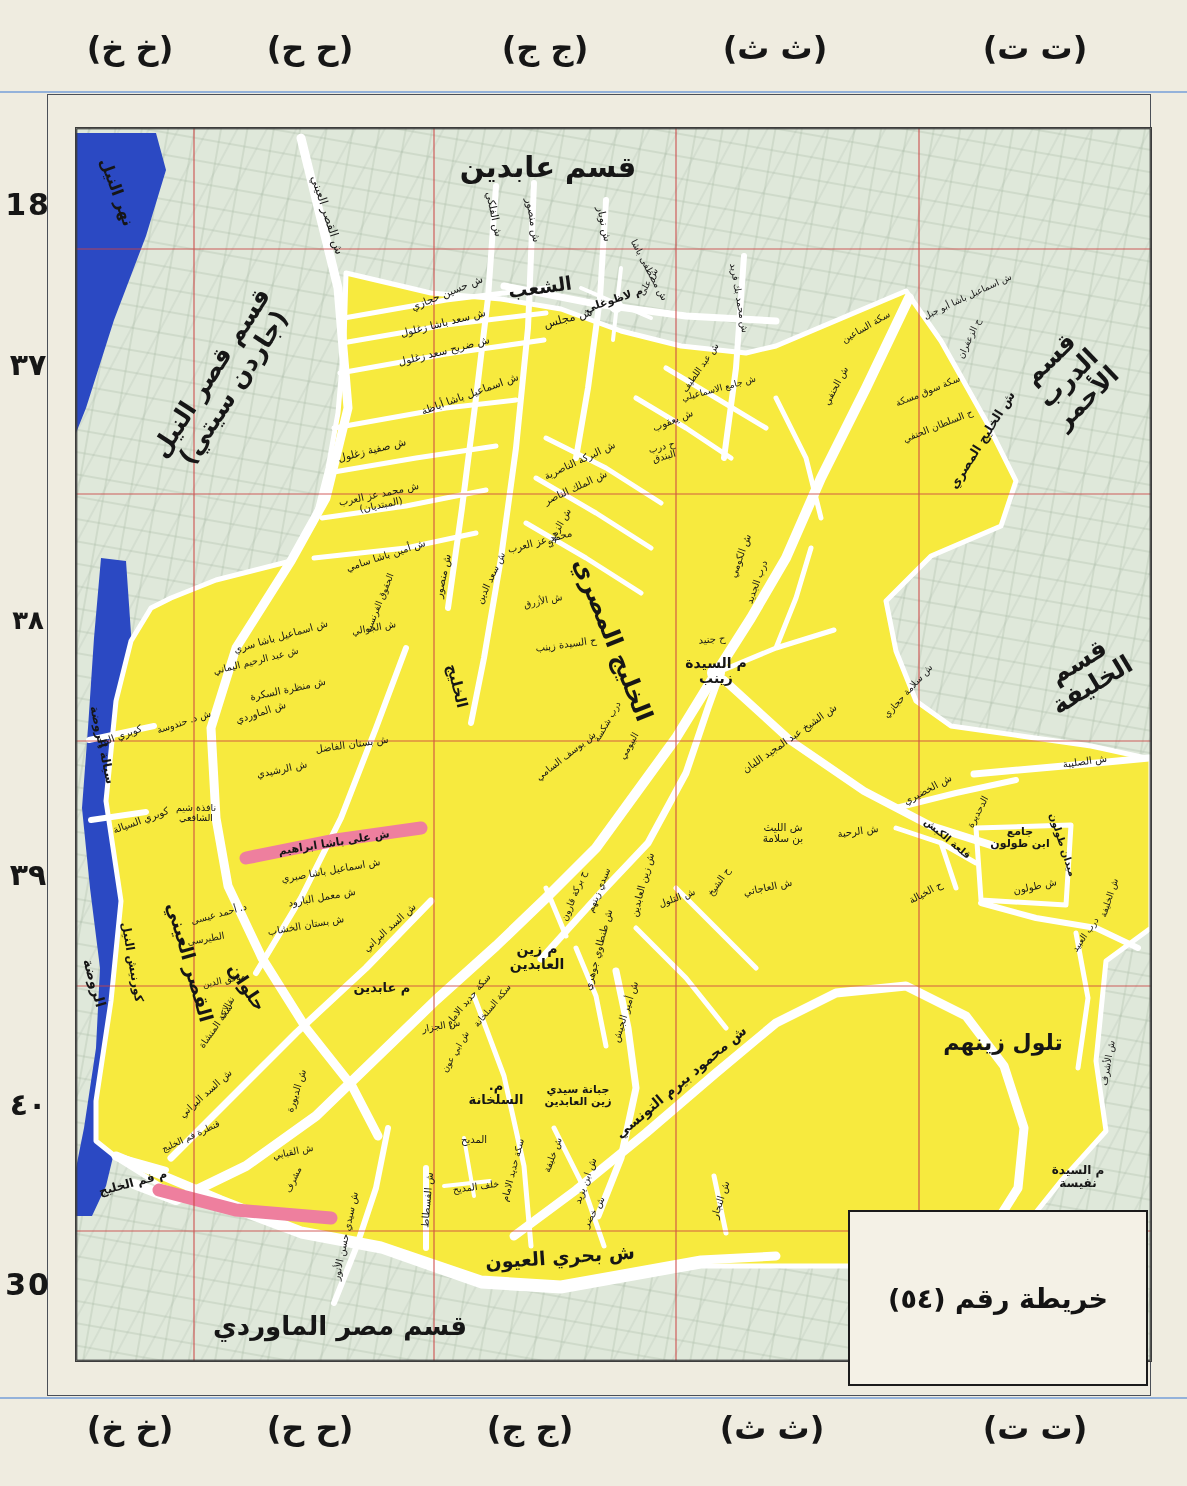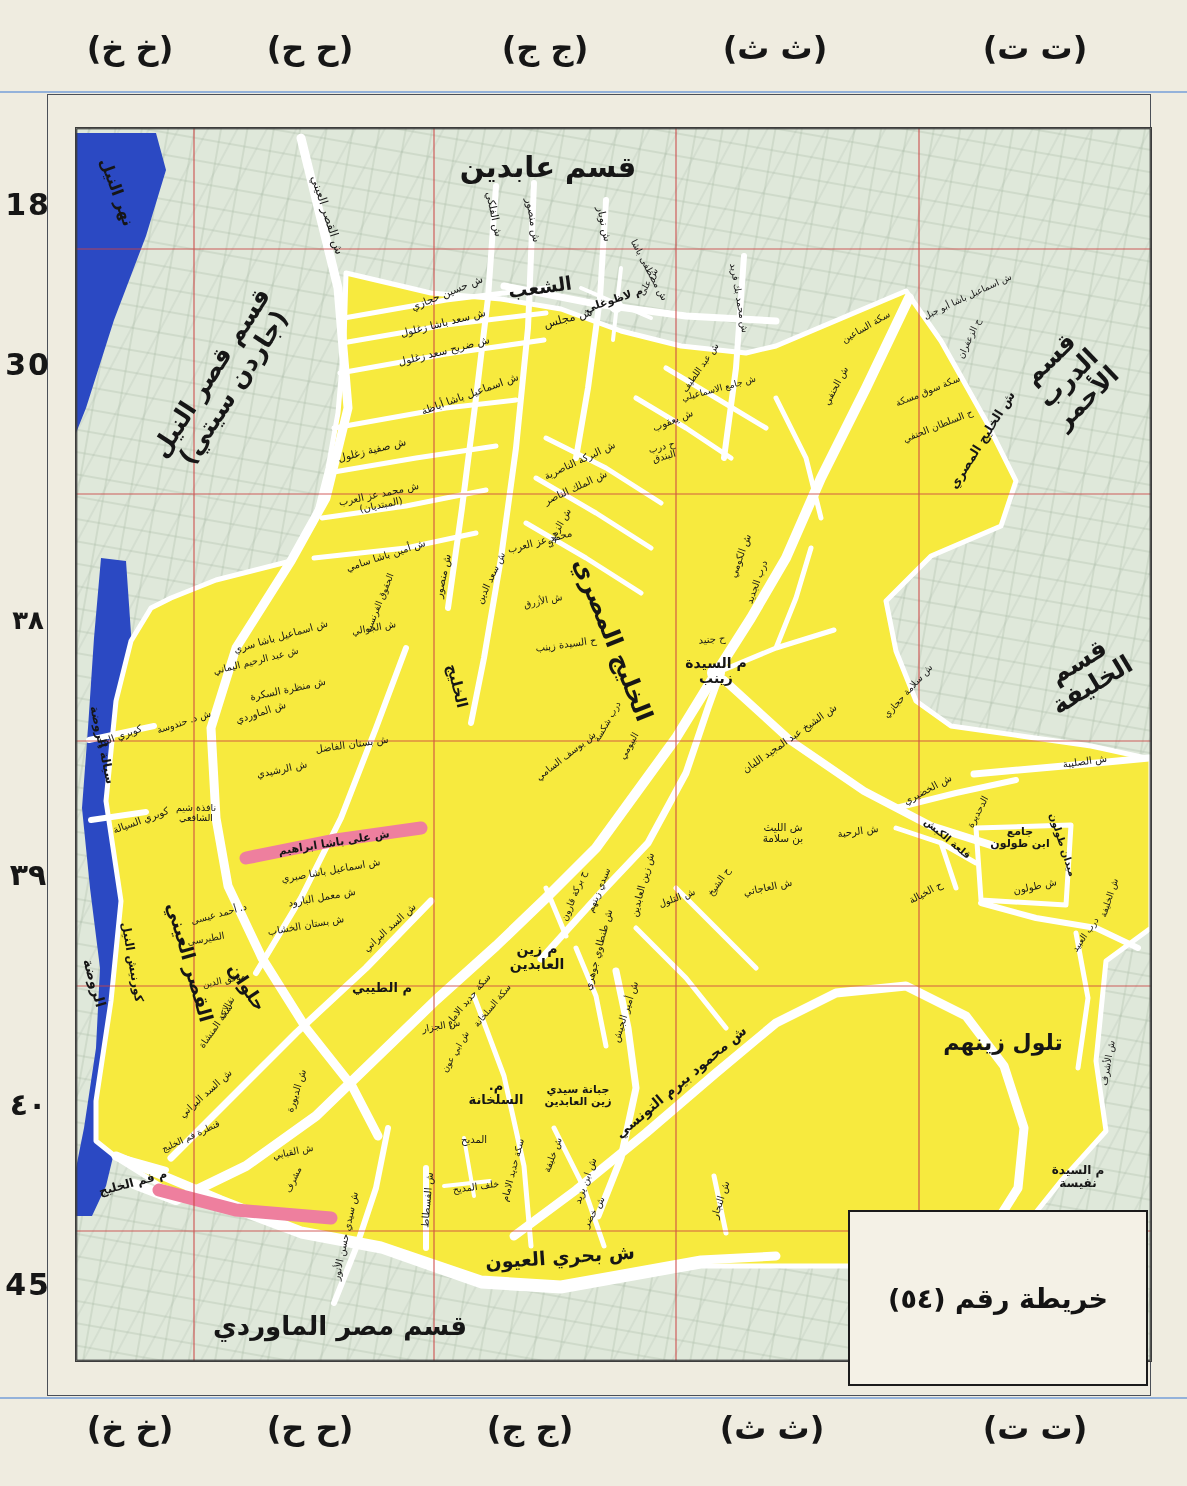--- a/index.html
+++ b/index.html
@@ -127,25 +127,25 @@
       <span class="lbl g" style="left: 310px; top: 48px; font-size: 32px; transform: translate(-50%, -50%) rotate(0deg);">(ح ح)</span>
       <span class="lbl g" style="left: 545px; top: 48px; font-size: 32px; transform: translate(-50%, -50%) rotate(0deg);">(ج ج)</span>
       <span class="lbl g" style="left: 775px; top: 48px; font-size: 32px; transform: translate(-50%, -50%) rotate(0deg);">(ث ث)</span>
       <span class="lbl g" style="left: 1035px; top: 48px; font-size: 32px; transform: translate(-50%, -50%) rotate(0deg);">(ت ت)</span>
       <span class="lbl g" style="left: 130px; top: 1428px; font-size: 32px; transform: translate(-50%, -50%) rotate(0deg);">(خ خ)</span>
       <span class="lbl g" style="left: 310px; top: 1428px; font-size: 32px; transform: translate(-50%, -50%) rotate(0deg);">(ح ح)</span>
       <span class="lbl g" style="left: 530px; top: 1428px; font-size: 32px; transform: translate(-50%, -50%) rotate(0deg);">(ج ج)</span>
       <span class="lbl g" style="left: 772px; top: 1428px; font-size: 32px; transform: translate(-50%, -50%) rotate(0deg);">(ث ث)</span>
       <span class="lbl g" style="left: 1035px; top: 1428px; font-size: 32px; transform: translate(-50%, -50%) rotate(0deg);">(ت ت)</span>
       <span class="lbl g" style="left: 28px; top: 205px; font-size: 30px; transform: translate(-50%, -50%) rotate(0deg);">18</span>
-      <span class="lbl g" style="left: 28px; top: 365px; font-size: 30px; transform: translate(-50%, -50%) rotate(0deg);">30</span>
+      <span class="lbl g" style="left: 28px; top: 365px; font-size: 30px; transform: translate(-50%, -50%) rotate(0deg);">٣٧</span>
       <span class="lbl g" style="left: 28px; top: 620px; font-size: 26px; transform: translate(-50%, -50%) rotate(0deg);">٣٨</span>
       <span class="lbl g" style="left: 28px; top: 875px; font-size: 30px; transform: translate(-50%, -50%) rotate(0deg);">٣٩</span>
       <span class="lbl g" style="left: 28px; top: 1105px; font-size: 30px; transform: translate(-50%, -50%) rotate(0deg);">٤٠</span>
-      <span class="lbl g" style="left: 28px; top: 1285px; font-size: 30px; transform: translate(-50%, -50%) rotate(0deg);">45</span>
+      <span class="lbl g" style="left: 28px; top: 1285px; font-size: 30px; transform: translate(-50%, -50%) rotate(0deg);">30</span>
       <span class="lbl d" style="left: 548px; top: 168px; font-size: 29px; transform: translate(-50%, -50%) rotate(0deg);">قسم عابدين</span>
       <span class="lbl d" style="left: 222px; top: 380px; font-size: 25px; transform: translate(-50%, -50%) rotate(-57deg);">قسم قصر النيل
 (جاردن سيتي)</span>
       <span class="lbl d" style="left: 1068px; top: 378px; font-size: 25px; transform: translate(-50%, -50%) rotate(-44deg);">قسم
 الدرب الأحمر</span>
       <span class="lbl d" style="left: 1085px; top: 673px; font-size: 25px; transform: translate(-50%, -50%) rotate(-31deg);">قسم الخليفة</span>
       <span class="lbl d" style="left: 340px; top: 1326px; font-size: 26px; transform: translate(-50%, -50%) rotate(0deg);">قسم مصر الماوردي</span>
       <span class="lbl d" style="left: 1003px; top: 1043px; font-size: 22px; transform: translate(-50%, -50%) rotate(0deg);">تلول زينهم</span>
       <span class="lbl d" style="left: 612px; top: 640px; font-size: 24px; transform: translate(-50%, -50%) rotate(68deg);">الخليج المصري</span>
       <span class="lbl d" style="left: 117px; top: 192px; font-size: 16px; transform: translate(-50%, -50%) rotate(70deg);">نهر النيل</span>
@@ -158,21 +158,21 @@
       <span class="lbl d" style="left: 540px; top: 287px; font-size: 19px; transform: translate(-50%, -50%) rotate(-8deg);">الشعب</span>
       <span class="lbl d" style="left: 457px; top: 686px; font-size: 15px; transform: translate(-50%, -50%) rotate(76deg);">الخليج</span>
       <span class="lbl m" style="left: 716px; top: 671px; font-size: 14px; transform: translate(-50%, -50%) rotate(0deg);">م السيدة
 زينب</span>
       <span class="lbl m" style="left: 537px; top: 957px; font-size: 14px; transform: translate(-50%, -50%) rotate(0deg);">م زين
 العابدين</span>
       <span class="lbl m" style="left: 496px; top: 1093px; font-size: 13px; transform: translate(-50%, -50%) rotate(0deg);">م.
 السلخانة</span>
       <span class="lbl m" style="left: 1078px; top: 1177px; font-size: 12px; transform: translate(-50%, -50%) rotate(0deg);">م السيدة
 نفيسة</span>
-      <span class="lbl m" style="left: 382px; top: 988px; font-size: 13px; transform: translate(-50%, -50%) rotate(0deg);">م الطيبي</span>
+      <span class="lbl m" style="left: 382px; top: 988px; font-size: 13px; transform: translate(-50%, -50%) rotate(0deg);">م عابدين</span>
       <span class="lbl m" style="left: 133px; top: 1183px; font-size: 12px; transform: translate(-50%, -50%) rotate(-15deg);">م فم الخليج</span>
       <span class="lbl m" style="left: 614px; top: 300px; font-size: 11px; transform: translate(-50%, -50%) rotate(-18deg);">م لاظوغلي</span>
       <span class="lbl m" style="left: 578px; top: 1096px; font-size: 11px; transform: translate(-50%, -50%) rotate(0deg);">جبانة سيدي
 زين العابدين</span>
       <span class="lbl m" style="left: 1020px; top: 838px; font-size: 11px; transform: translate(-50%, -50%) rotate(0deg);">جامع
 ابن طولون</span>
       <span class="lbl m" style="left: 1062px; top: 845px; font-size: 10px; transform: translate(-50%, -50%) rotate(72deg);">ميدان طولون</span>
       <span class="lbl m" style="left: 947px; top: 839px; font-size: 10px; transform: translate(-50%, -50%) rotate(40deg);">قلعة الكبش</span>
       <span class="lbl s" style="left: 327px; top: 215px; font-size: 12px; transform: translate(-50%, -50%) rotate(72deg);">ش القصر العيني</span>
       <span class="lbl s" style="left: 533px; top: 220px; font-size: 10.5px; transform: translate(-50%, -50%) rotate(80deg);">ش منصور</span>

